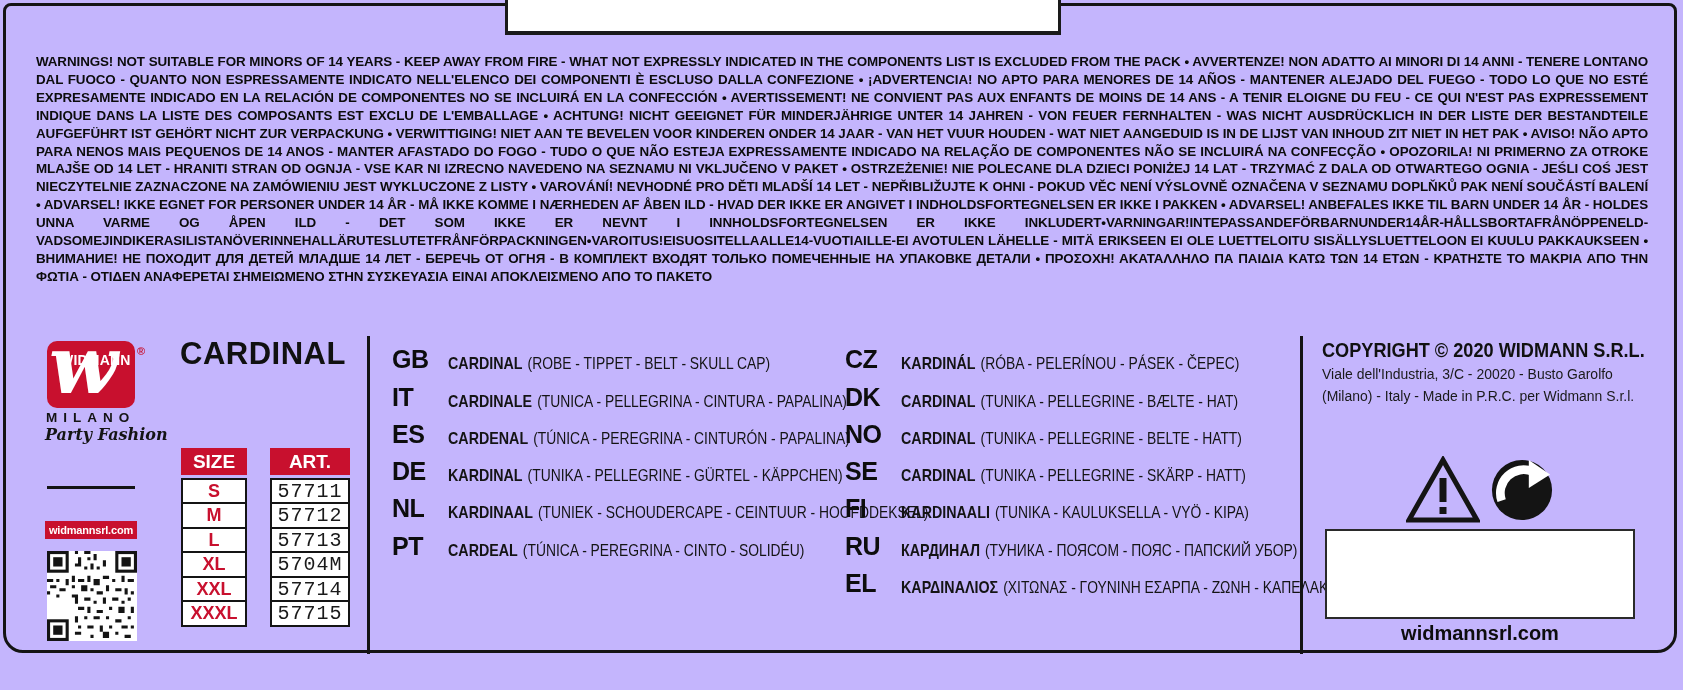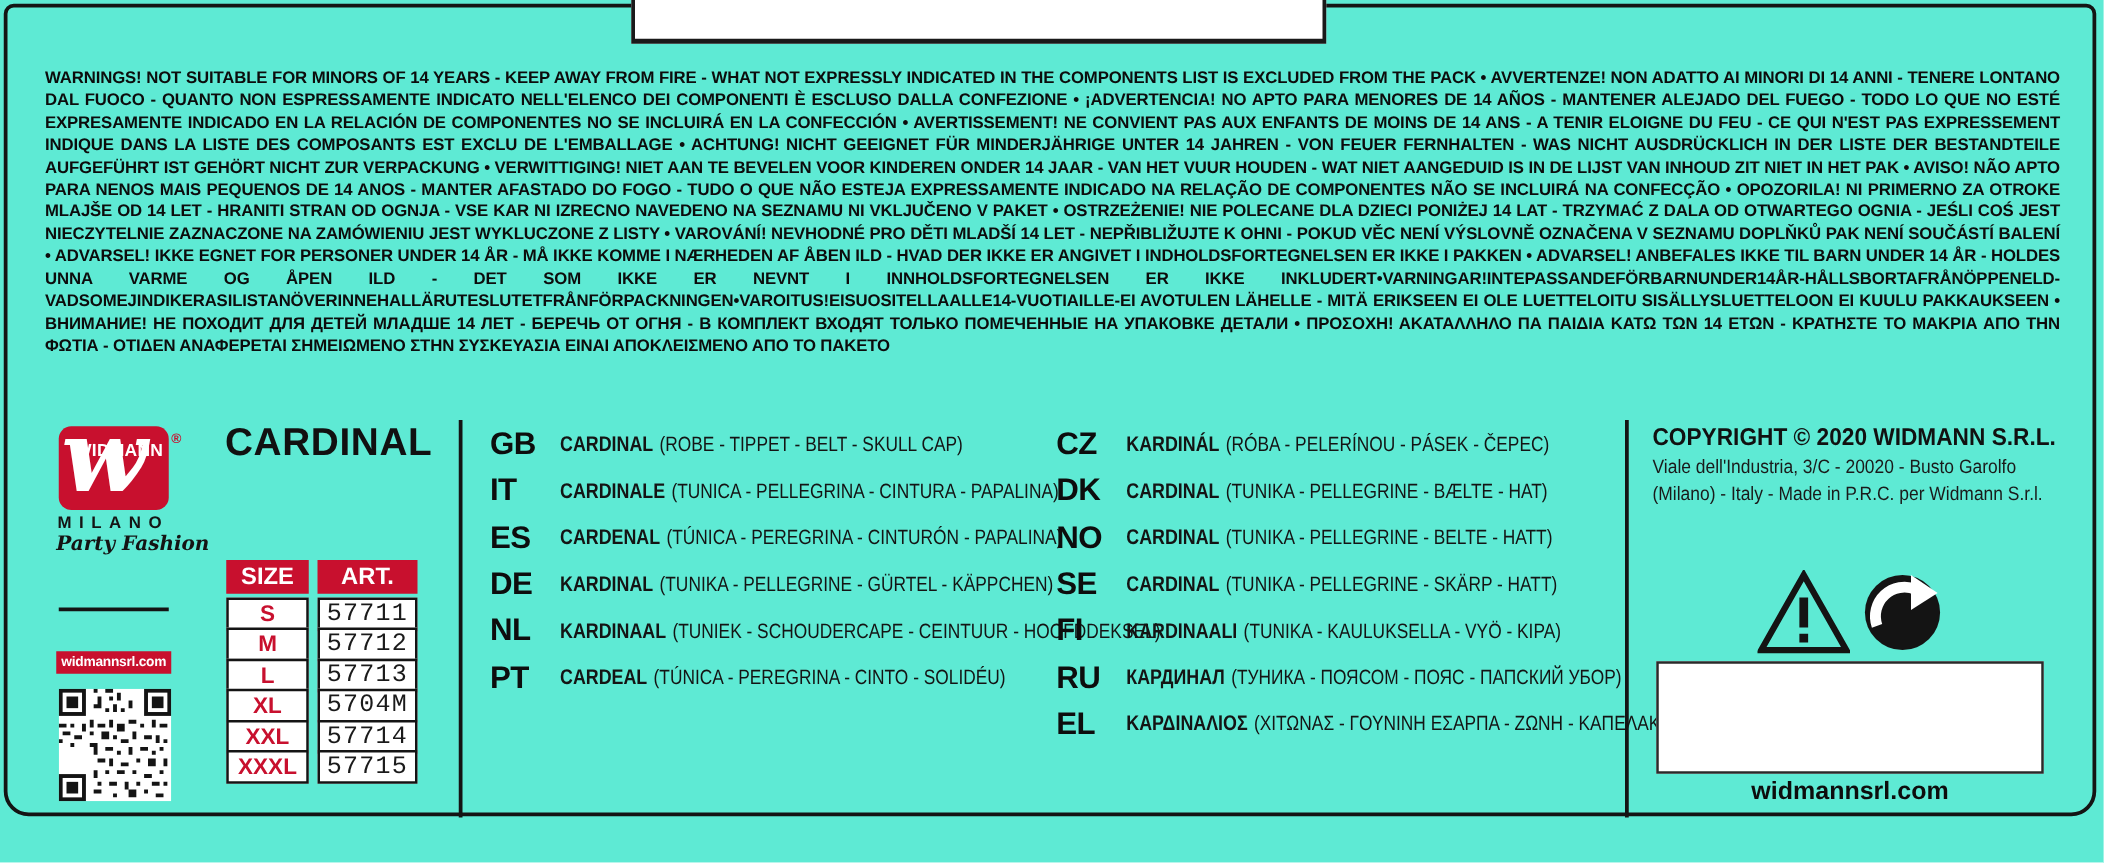--- a/index.html
+++ b/index.html
@@ -1,16 +1,16 @@
 <!DOCTYPE html>
 <html><head>
 <meta charset="utf-8">
 <style>
   html,body{margin:0;padding:0;background:#ffffff;}
-  #label{position:relative;width:1683px;height:690px;background:#5eead4;overflow:hidden;
+  #label{position:relative;width:1683px;height:690px;background:#c4b5fd;overflow:hidden;
          font-family:"Liberation Sans",sans-serif;color:#111;}
   .frame{position:absolute;left:3px;top:3px;width:1674px;height:650px;
          border:3px solid #141414;border-radius:8px 8px 20px 20px;box-sizing:border-box;}
   .top-box{position:absolute;left:505px;top:-6px;width:556px;height:41px;background:#fff;
            border:3px solid #1a1a1a;border-bottom-width:4px;box-sizing:border-box;z-index:3;}
   
   .warnings{position:absolute;left:36px;top:53px;width:1612px;font-weight:bold;
             font-size:13.4px;line-height:17.9px;text-align:justify;letter-spacing:-0.1px;color:#0c0c0c;}
   
   .logo-box{position:absolute;left:47px;top:341px;width:88px;height:67px;background:#c8102e;border-radius:10px;}
@@ -20,40 +20,40 @@
   .logo-reg{position:absolute;left:137px;top:345px;color:#c8102e;font-size:11px;font-weight:700;}
   .milano{position:absolute;left:46px;top:410px;width:100px;font-size:13.5px;font-weight:600;letter-spacing:6px;color:#141414;}
   .tagline{position:absolute;left:45px;top:425px;font-family:"DejaVu Serif",serif;font-style:italic;
            font-weight:bold;font-size:16px;color:#141414;text-align:center;}
   .brand-rule{position:absolute;left:47px;top:486px;width:88px;height:3px;background:#141414;}
   .site-badge{position:absolute;left:45px;top:521px;width:92px;height:18px;background:#c8102e;color:#fff;
               font-size:11px;font-weight:bold;display:flex;align-items:center;justify-content:center;letter-spacing:-0.2px;}
   .qr{position:absolute;left:47px;top:551px;}
   
   .product-title{position:absolute;left:180px;top:336px;font-size:31px;font-weight:800;letter-spacing:0.5px;color:#111;}
-  .size-table{position:absolute;left:181px;top:448px;display:flex;gap:7px;}
+  .size-table{position:absolute;left:181px;top:448px;display:flex;gap:23px;}
   .size-table .col{display:flex;flex-direction:column;}
   .size-table .th{height:27px;background:#c8102e;color:#fff;font-weight:bold;font-size:19px;
                   display:flex;align-items:center;justify-content:center;margin-bottom:5px;}
   .size-table .cell{height:27px;border:2.5px solid #141414;box-sizing:border-box;margin-top:-2.5px;
                     display:flex;align-items:center;justify-content:center;background:#fff;}
   .size-table .cell:first-of-type{margin-top:0;}
   .col-size{width:66px;}
   .col-art{width:80px;}
   .size-val{color:#c8102e;font-weight:800;font-size:18px;}
   .art-val{color:#1a1a1a;font-size:20px;letter-spacing:1px;font-family:Liberation Mono, monospace;}
   
   .vdiv{position:absolute;top:336px;width:2.5px;height:318px;background:#141414;}
   .vdiv.d1{left:367px;}
   .vdiv.d2{left:1300px;}
   
   .langs{position:absolute;top:337px;}
   .langs.left{left:392px;}
   .langs.right{left:845px;}
-  .lang-row{height:37.3px;display:flex;align-items:center;}
+  .lang-row{height:37.3px;display:flex;align-items:flex-end;}
   .lang-code{width:56px;font-size:25px;font-weight:800;letter-spacing:-0.5px;color:#0d0d0d;flex:none;}
   .lang-text{font-size:16.5px;white-space:nowrap;transform:scaleX(0.84);transform-origin:left center;color:#141414;}
   .lang-name{font-weight:700;margin-right:6px;font-size:17px;}
   
   .copyright{position:absolute;left:1322px;top:337px;}
   .cp1{font-size:19.5px;font-weight:800;white-space:nowrap;transform:scaleX(0.93);transform-origin:left center;line-height:26px;}
   .cp2,.cp3{font-size:15.5px;white-space:nowrap;transform:scaleX(0.9);transform-origin:left center;line-height:22px;color:#1a1a1a;}
   .icons-row{position:absolute;left:1322px;top:456px;width:316px;display:flex;justify-content:center;align-items:center;gap:10px;}
   .blank-box{position:absolute;left:1325px;top:529px;width:310px;height:90px;border:2px solid #2a2a2a;background:#fff;box-sizing:border-box;}
   .footer-site{position:absolute;left:1322px;top:622px;width:316px;text-align:center;font-size:20px;font-weight:800;color:#0d0d0d;}

